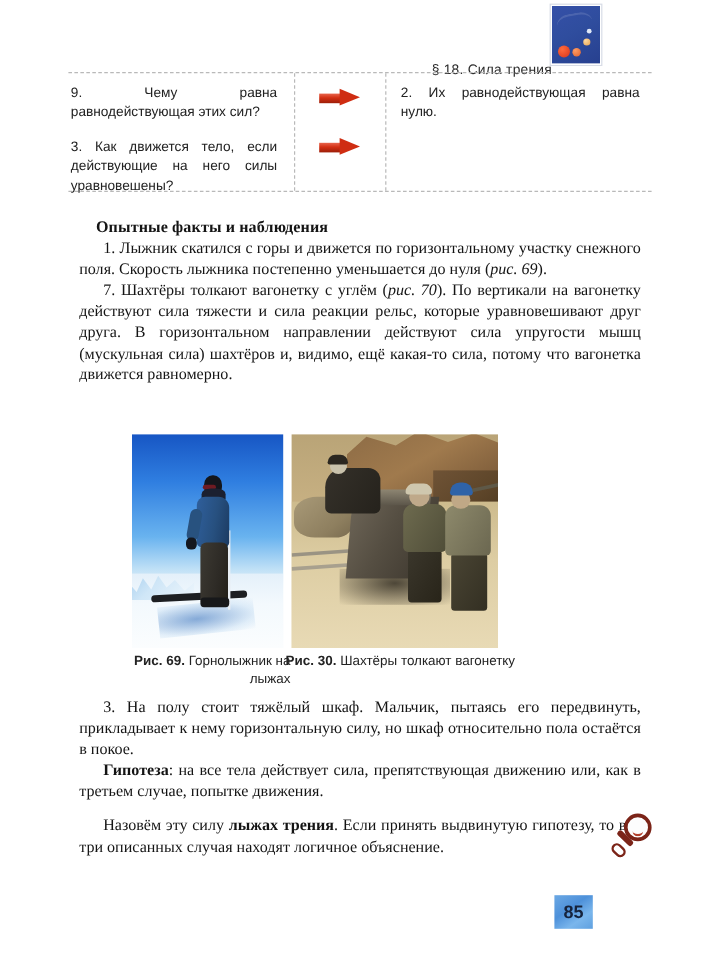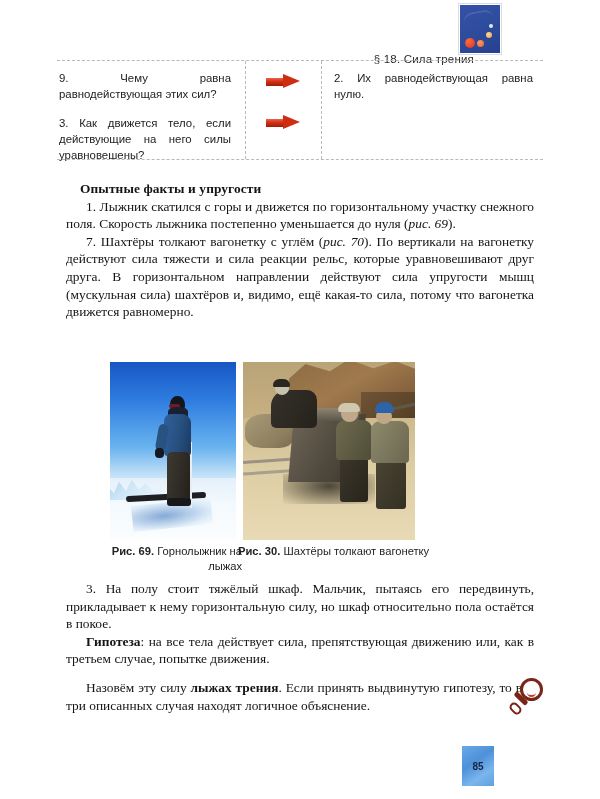--- a/index.html
+++ b/index.html
@@ -20,21 +20,21 @@
   
   .page-header {
     position: absolute;
     top: 0;
     left: 0;
     width: 600px;
     height: 58px;
   }
   .header-title {
     position: absolute;
-    right: 126px;
+    right: 140px;
     top: 29px;
     font-family: "Liberation Sans", "DejaVu Sans", sans-serif;
     font-size: 11.5px;
     color: #2b2b2b;
     letter-spacing: 0.2px;
     white-space: nowrap;
     margin-top: 24px;
   }
   .header-logo {
     position: absolute;
@@ -351,27 +351,27 @@
     transform: rotate(44deg);
     box-sizing: border-box;
   }
 
   
   .page-number {
     position: absolute;
     left: 462px;
     top: 746px;
     width: 32px;
-    height: 40px;
+    height: 28px;
     background: linear-gradient(145deg, #6ba8e4 0%, #4e91da 40%, #7ab6ec 70%, #5fa0e0 100%);
     display: flex;
     align-items: center;
     justify-content: center;
     font-family: "Liberation Sans", "DejaVu Sans", sans-serif;
-    font-size: 10px;
+    font-size: 15px;
     font-weight: bold;
     color: #16233c;
   }
 </style>
 </head>
 <body>
 
 <div class="page-header">
   <div class="header-title">§ 18. Сила трения</div>
   <div class="header-logo">
@@ -405,21 +405,21 @@
 
   <div class="qa-col-a">
     <div class="qa-text">
       <p>2. Их равнодействующая равна нулю.</p>
     </div>
   </div>
 
 </div>
 
 <div class="body-text block-a">
-  <p class="section-heading">Опытные факты и упругости</p>
+  <p class="section-heading">Опытные факты и наблюдения</p>
   <p class="indent"><span>1. Лыжник скатился с горы и движется по горизонтальному участку снежного поля. Скорость лыжника постепенно уменьшается до нуля (</span><em class="fig-ref">рис. 69</em><span>).</span></p>
   <p class="indent"><span>7. Шахтёры толкают вагонетку с углём (</span><em class="fig-ref">рис. 70</em><span>). По вертикали на вагонетку действуют сила тяжести и сила реакции рельс, которые уравновешивают друг друга. В горизонтальном направлении действуют сила упругости мышц (мускульная сила) шахтёров и, видимо, ещё какая-то сила, потому что вагонетка движется равномерно.</span></p>
 </div>
 
 <div class="figures">
 
   <div class="photo photo-skier">
     <div class="snow-ground"></div>
     <div class="snow-ridge"></div>
     <div class="sk-shadow"></div>

